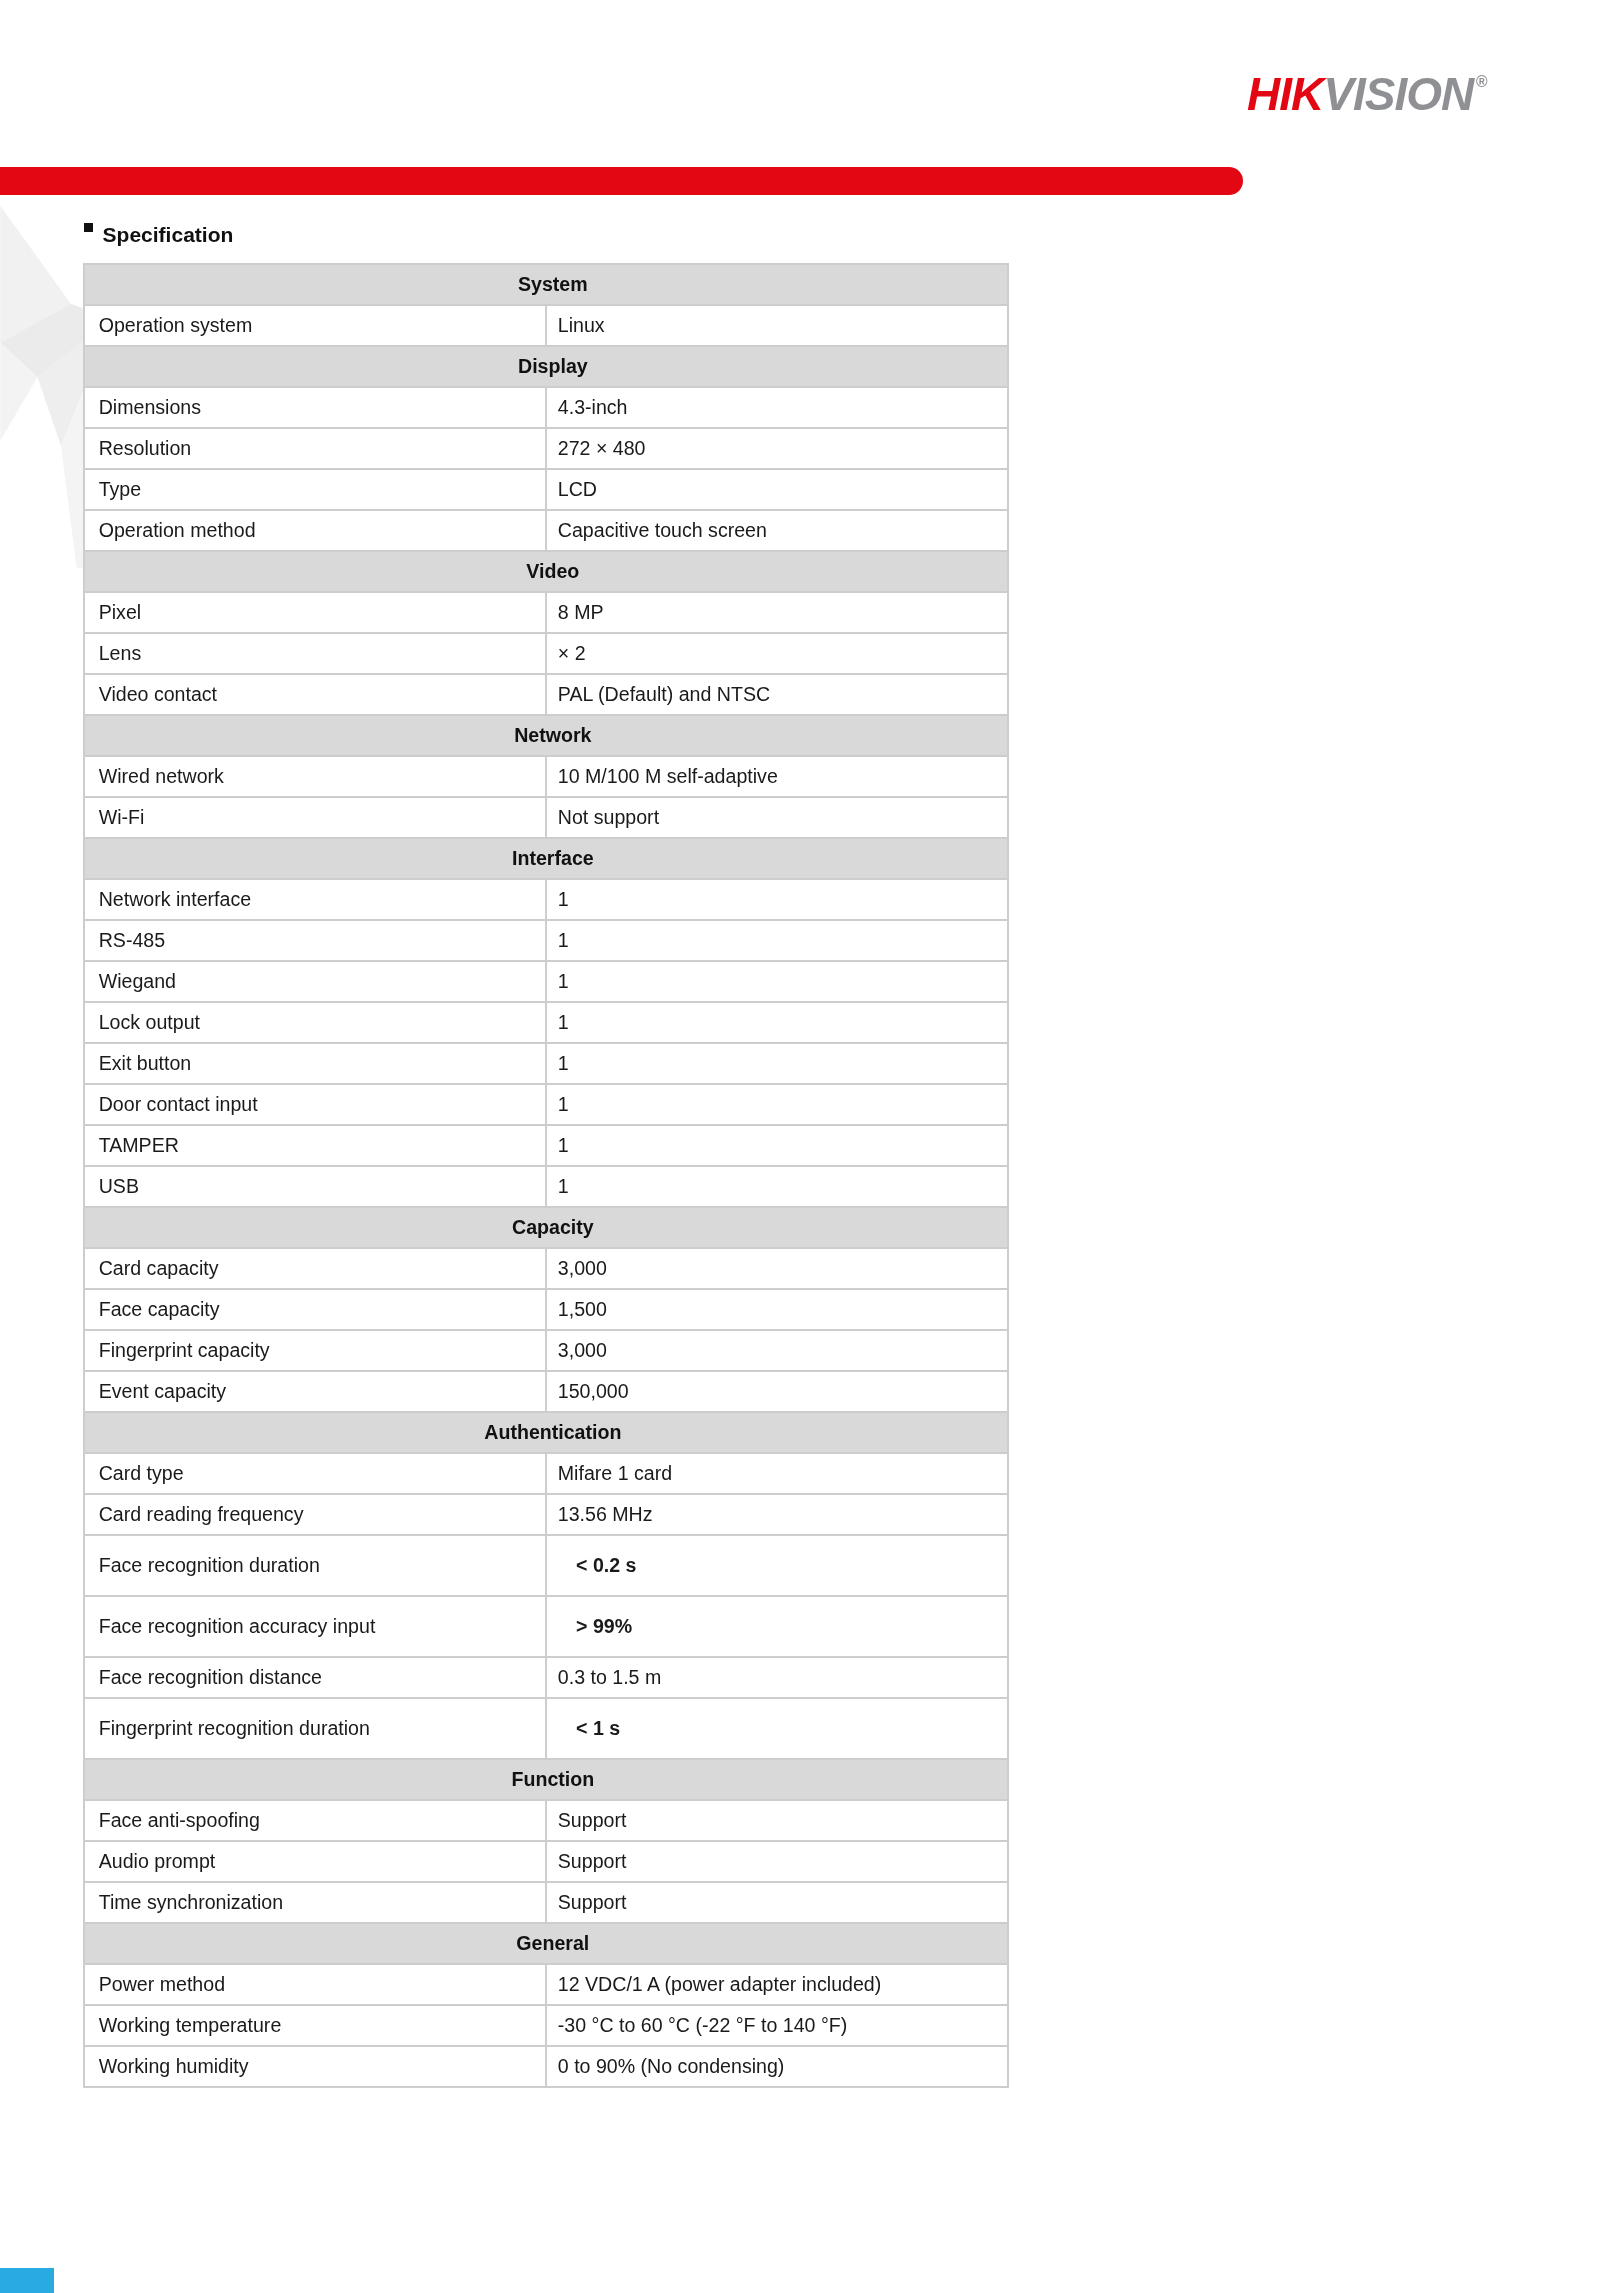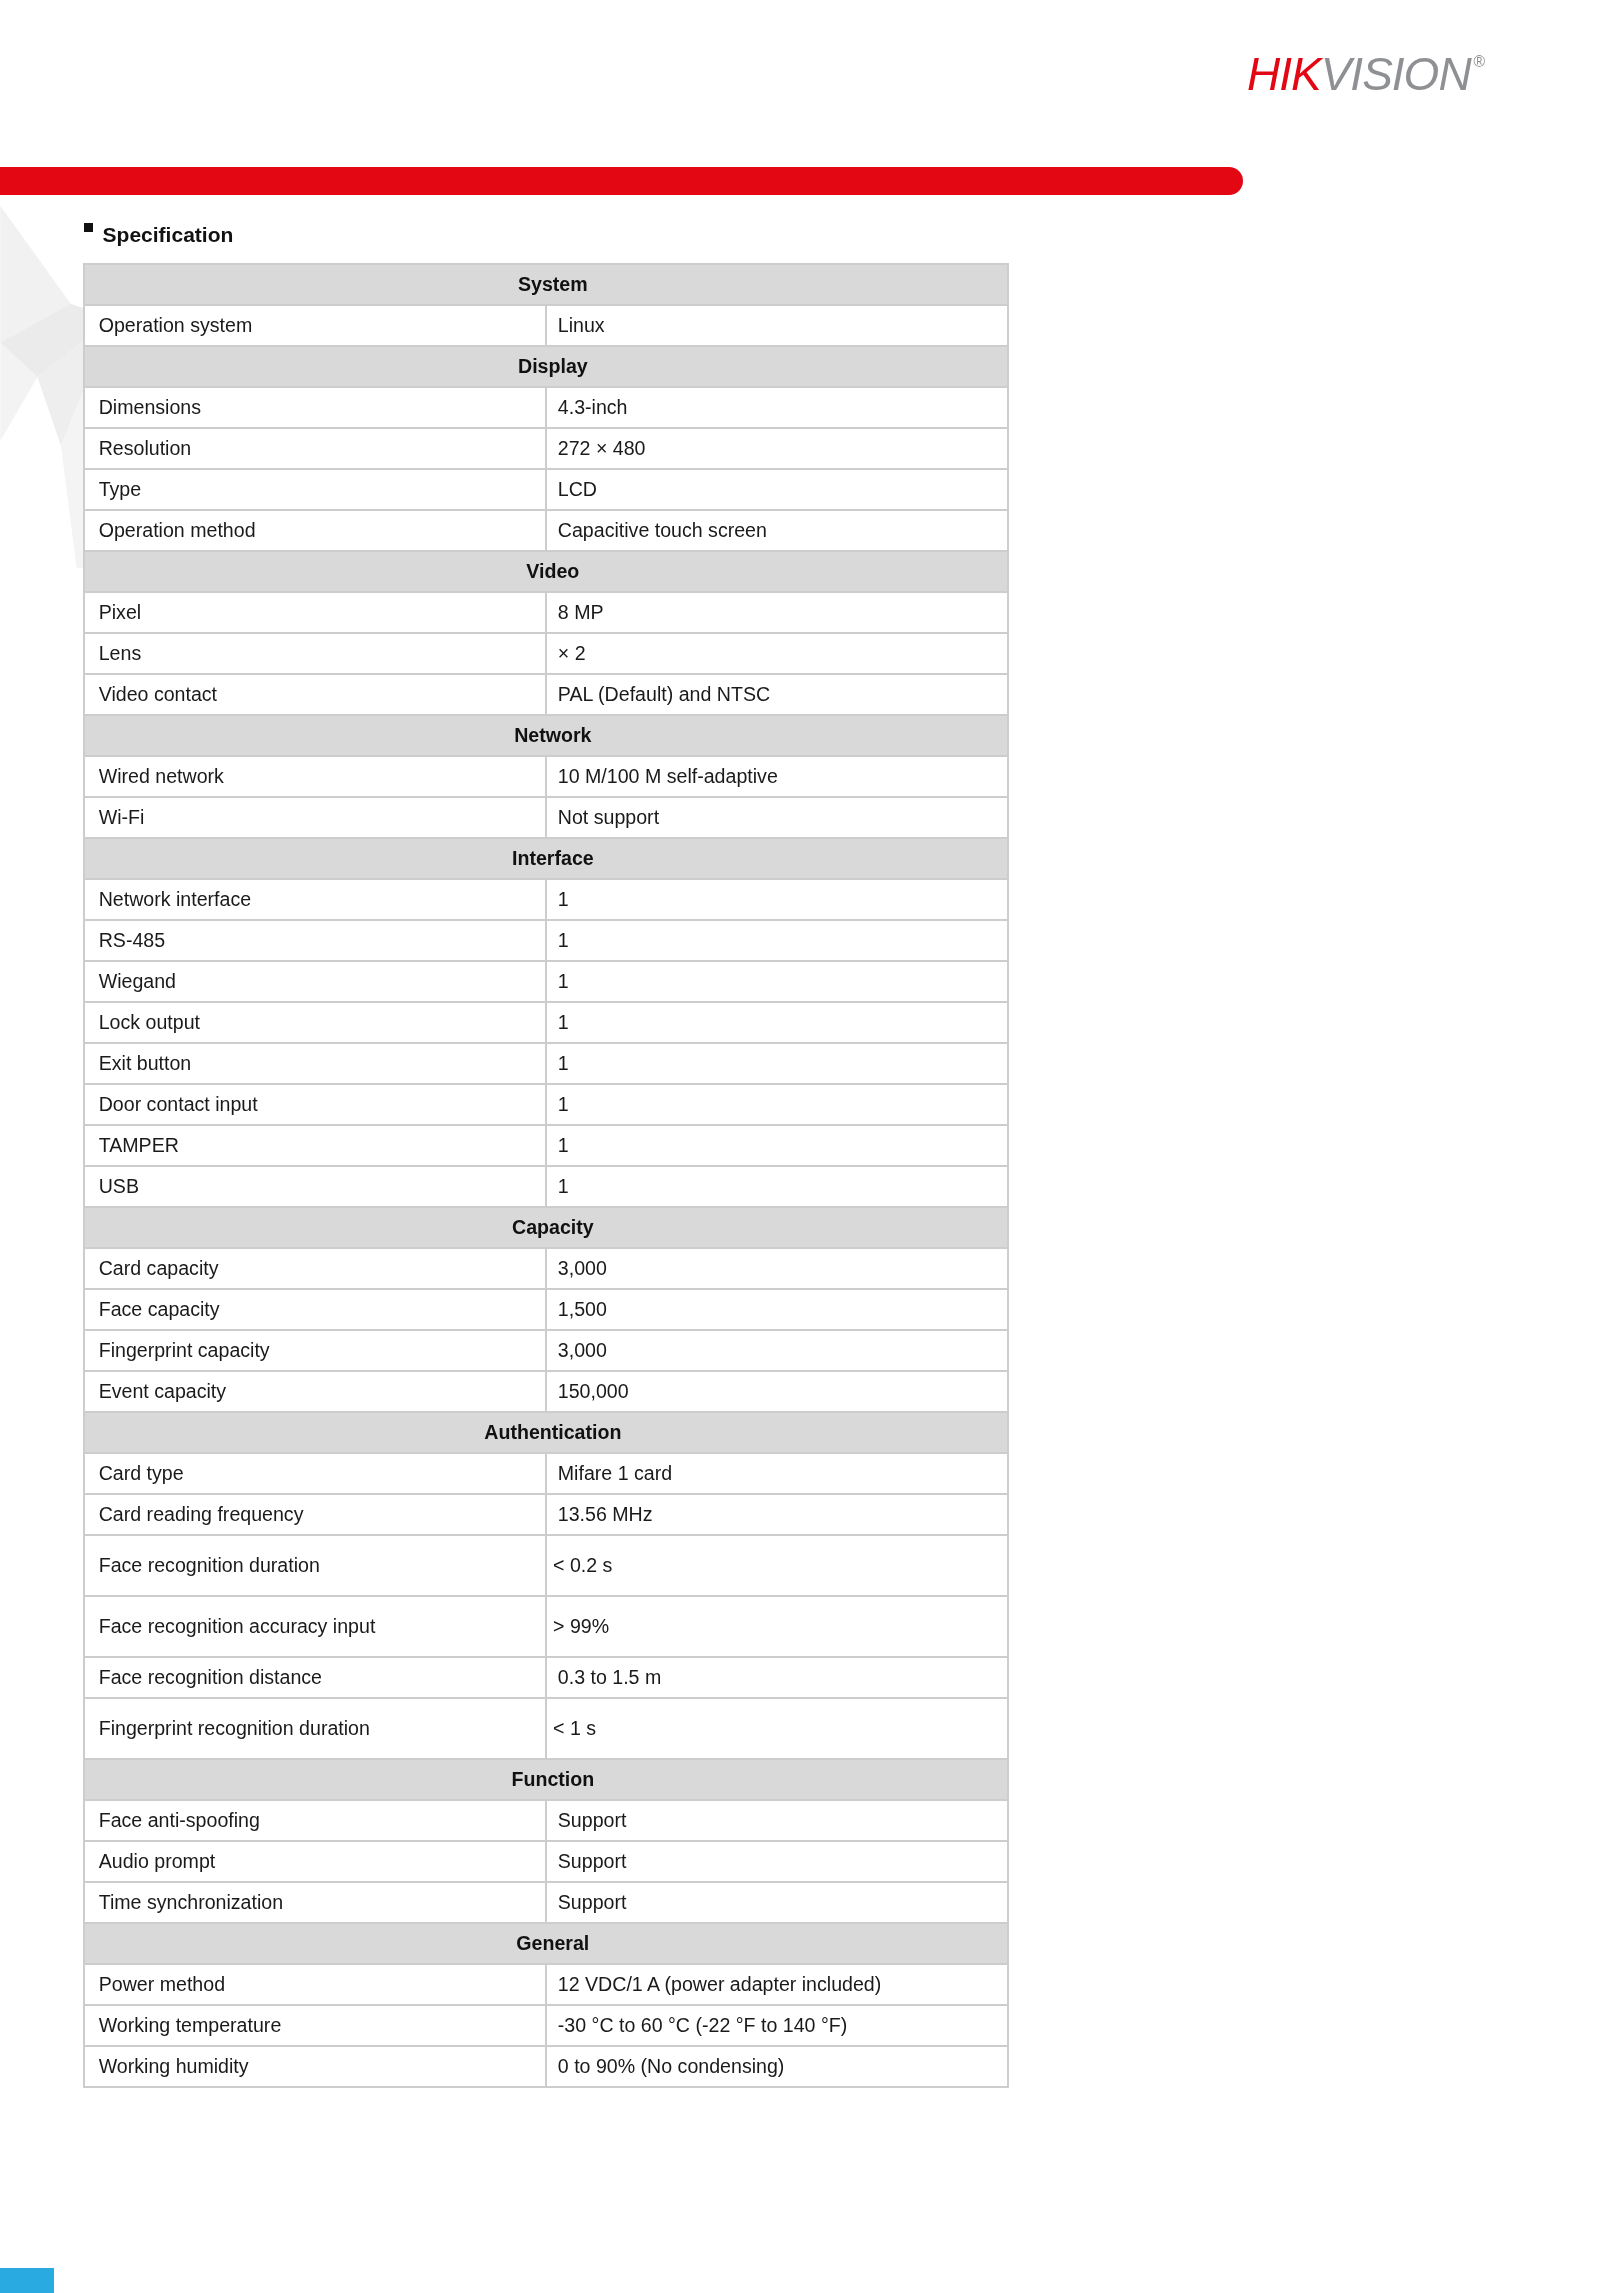--- a/index.html
+++ b/index.html
@@ -9,24 +9,24 @@
     height: 2294px;
     background: #ffffff;
     overflow: hidden;
     font-family: "Liberation Sans", sans-serif;
     color: #1a1a1a;
   }
 
   
   .logo {
     position: absolute;
-    top: 47px;
+    top: 67px;
     left: 1247px;
     font-style: italic;
-    font-weight: normal;
+    font-weight: bold;
     font-size: 46px;
     letter-spacing: -1px;
     white-space: nowrap;
   }
   .logo .hik { color: #E30613; }
   .logo .vision { color: #8E9093; }
   .logo .reg {
     color: #8E9093;
     font-size: 15.7px;
     vertical-align: 23.5px;
@@ -96,21 +96,21 @@
     font-weight: bold;
     font-size: 19.6px;
     height: 39px;
     padding: 0 0 0 13.7px;
     color: #111111;
   }
   tr.data-row td { height: 39px; background: #ffffff; }
   tr.data-row td.label { width: 260px; padding: 0 0 0 13.7px; }
   tr.data-row td.value { padding: 0 0 0 10.8px; }
   tr.data-row.tall td { height: 59px; }
-  tr.data-row.tall td.value { padding-left: 6px; }
+  tr.data-row.tall td.value { padding-left: 29px; font-weight: bold; }
 
   
   .footer-blue {
     position: absolute;
     left: 0;
     bottom: 0;
     width: 54px;
     height: 26.5px;
     background: #29ABE2;
   }

